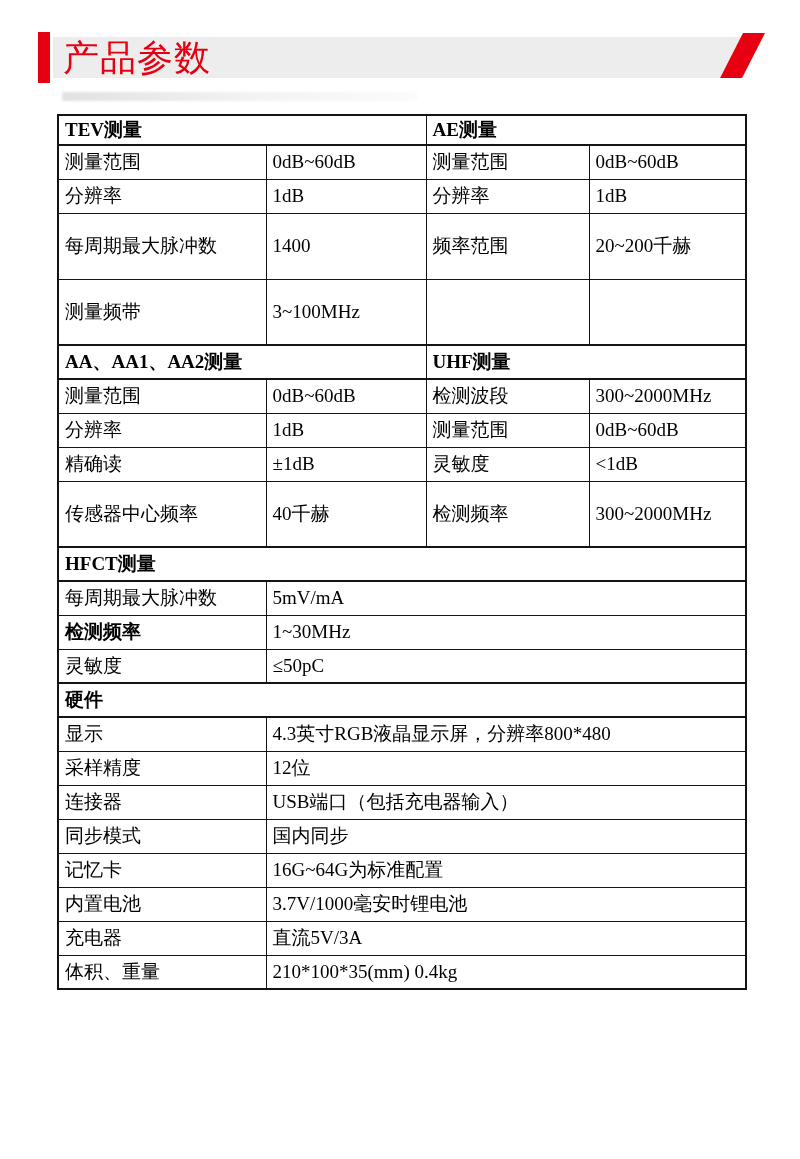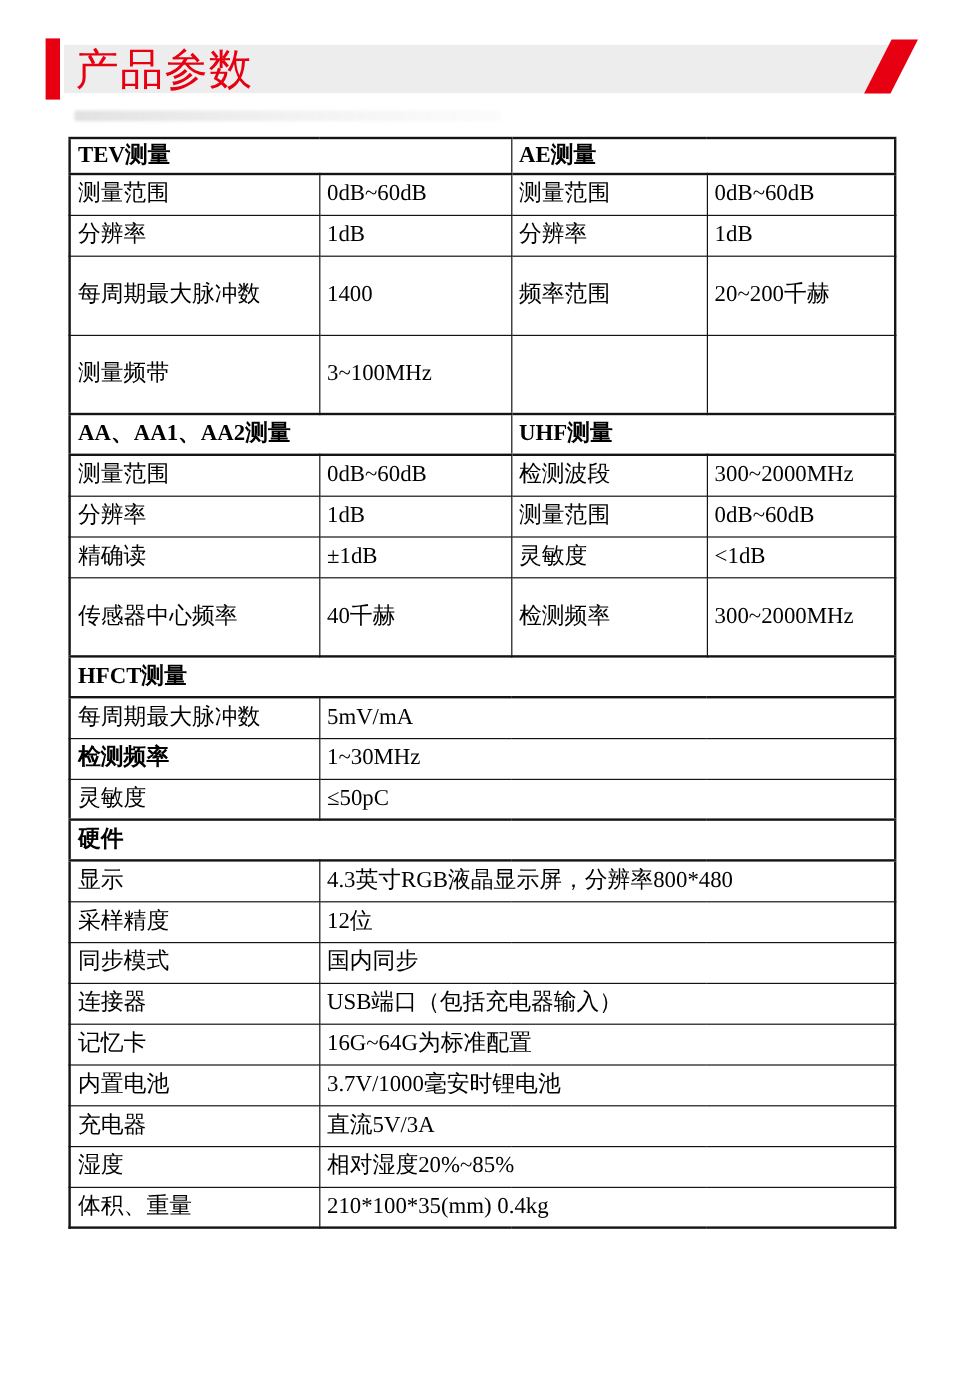--- a/index.html
+++ b/index.html
@@ -168,43 +168,39 @@
       </tr>
       <tr class="h34">
         <td>显示</td>
         <td colspan="3">4.3英寸RGB液晶显示屏，分辨率800*480</td>
       </tr>
       <tr class="h34">
         <td>采样精度</td>
         <td colspan="3">12位</td>
       </tr>
       <tr class="h34">
+        <td>连接器</td>
+        <td colspan="3">USB端口（包括充电器输入）</td>
+      </tr>
+      <tr class="h34">
         <td>同步模式</td>
         <td colspan="3">国内同步</td>
       </tr>
       <tr class="h34">
-        <td>连接器</td>
-        <td colspan="3">USB端口（包括充电器输入）</td>
-      </tr>
-      <tr class="h34">
         <td>记忆卡</td>
         <td colspan="3">16G~64G为标准配置</td>
       </tr>
       <tr class="h34">
         <td>内置电池</td>
         <td colspan="3">3.7V/1000毫安时锂电池</td>
       </tr>
       <tr class="h34">
         <td>充电器</td>
         <td colspan="3">直流5V/3A</td>
       </tr>
       <tr class="h34">
-        <td>湿度</td>
-        <td colspan="3">相对湿度20%~85%</td>
-      </tr>
-      <tr class="h34">
         <td>体积、重量</td>
         <td colspan="3">210*100*35(mm) 0.4kg</td>
       </tr>
     </tbody>
   </table>
 
 </div>
 
 </body></html>

